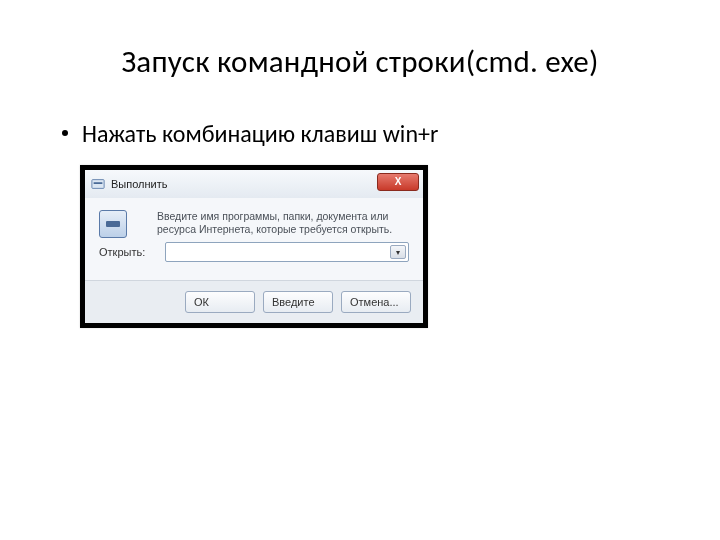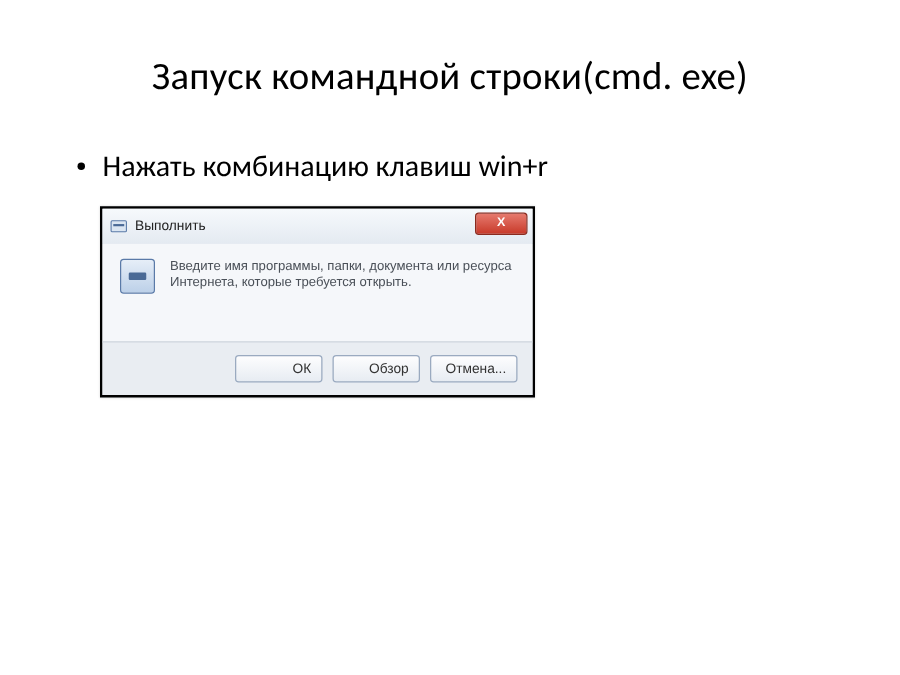--- a/index.html
+++ b/index.html
@@ -36,21 +36,21 @@
     margin-right: 14px;
     margin-top: 12px;
     flex-shrink: 0;
   }
   .dialog-wrap {
     margin-left: 18px;
     margin-bottom: 40px;
   }
   .run-dialog {
     width: 348px;
-    border: 2px solid #000000;
+    border: 5px solid #000000;
     background: #e8edf2;
     font-family: "Segoe UI", Tahoma, sans-serif;
     font-size: 11px;
     color: #333;
     box-shadow: 0 0 2px rgba(0,0,0,0.15);
   }
   .titlebar {
     height: 28px;
     background: linear-gradient(#f6f9fc, #e4eaf1);
     display: flex;
@@ -84,22 +84,22 @@
     text-align: center;
     font-weight: bold;
     cursor: pointer;
   }
   .dialog-body {
     background: #f5f7fa;
     padding: 12px 14px 8px 14px;
   }
   .desc-row {
     display: flex;
-    gap: 12px;
-    margin-bottom: 30px;
+    gap: 30px;
+    margin-bottom: 4px;
   }
   .run-icon {
     width: 28px;
     height: 28px;
     flex-shrink: 0;
     border: 1px solid #5a7aa8;
     border-radius: 3px;
     background: linear-gradient(#e6eef8,#bcd0e8);
     position: relative;
   }
@@ -172,21 +172,21 @@
     gap: 8px;
   }
   .dbtn {
     min-width: 70px;
     height: 22px;
     background: linear-gradient(#fdfdfe,#e7ecf2);
     border: 1px solid #9aaac0;
     border-radius: 3px;
     font-size: 11px;
     color: #333;
-    text-align: right;
+    text-align: left;
     line-height: 20px;
     padding: 0 8px;
     cursor: pointer;
   }
 </style>
 </head>
 <body>
 
 <h1 class="slide-title">Запуск командной строки(cmd. exe)</h1>
 
@@ -210,26 +210,32 @@
         <span class="title-text">Выполнить</span>
         <span class="close-btn">X</span>
       </div>
 
       <div class="dialog-body">
         <div class="desc-row">
           <span class="run-icon"></span>
           <span class="desc-text">Введите имя программы, папки, документа или ресурса Интернета, которые требуется открыть.</span>
         </div>
 
+        <div class="input-row">
+          <span class="input-label">Открыть:</span>
+          <div class="combo">
+            <span class="arrow">▾</span>
+          </div>
+        </div>
 
       </div>
 
       <div class="dialog-footer">
         <span class="dbtn">ОК</span>
-        <span class="dbtn">Обзор</span>
+        <span class="dbtn">Введите</span>
         <span class="dbtn">Отмена...</span>
       </div>
 
     </div>
   </div>
 
 
 </div>
 
 </body></html>

